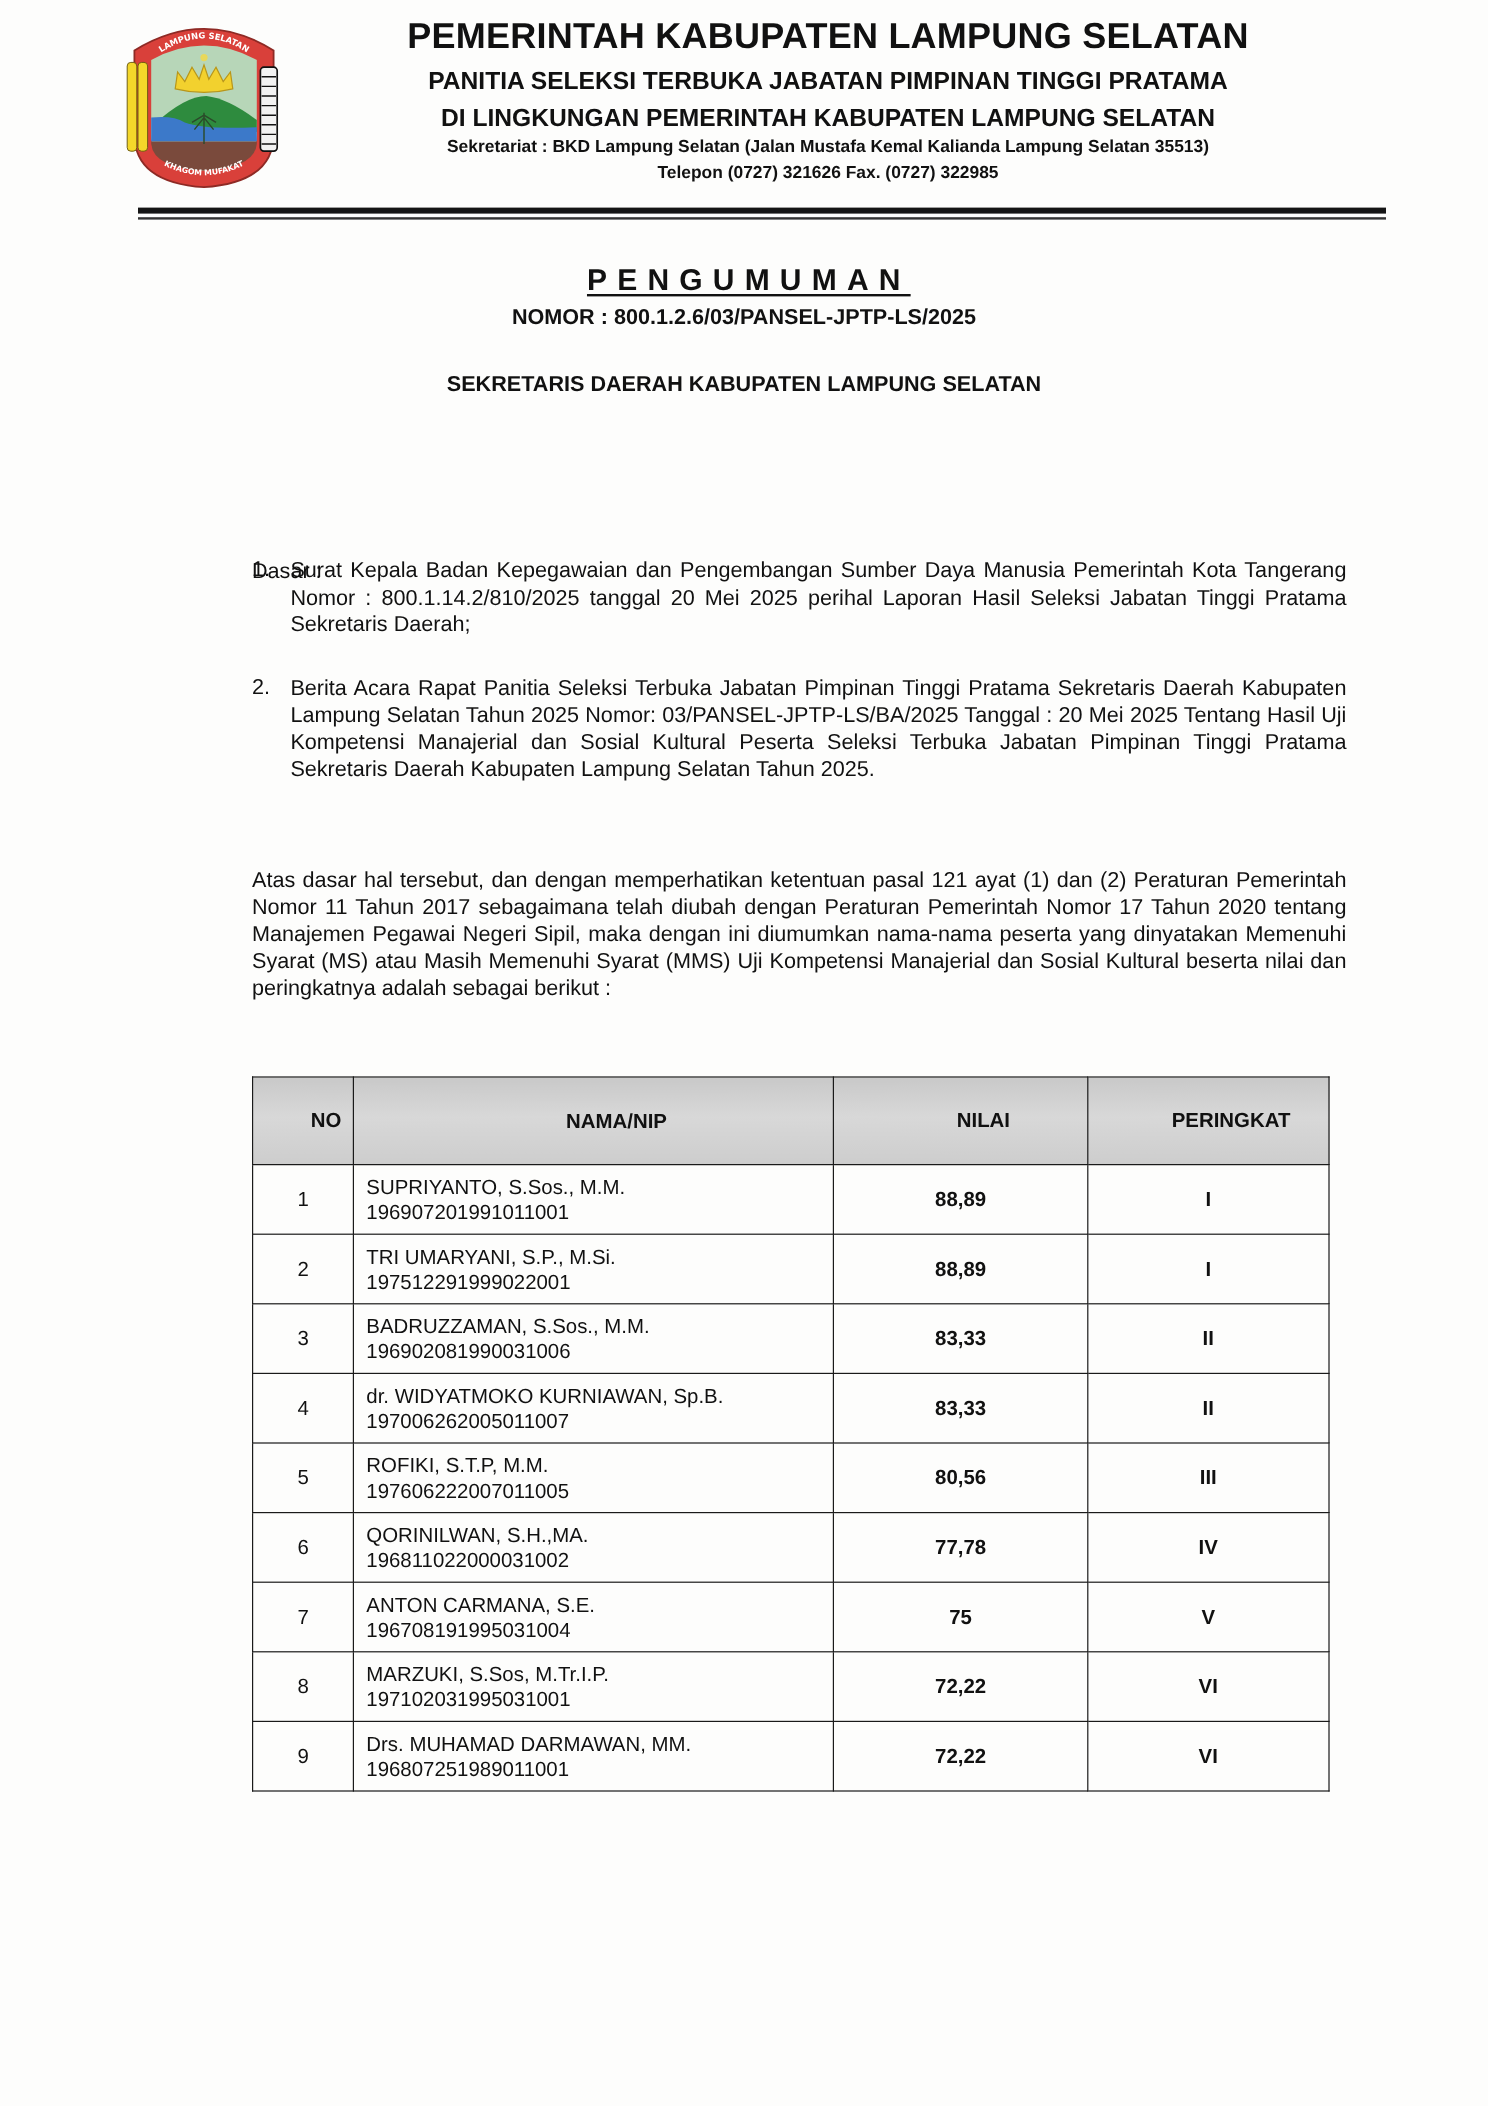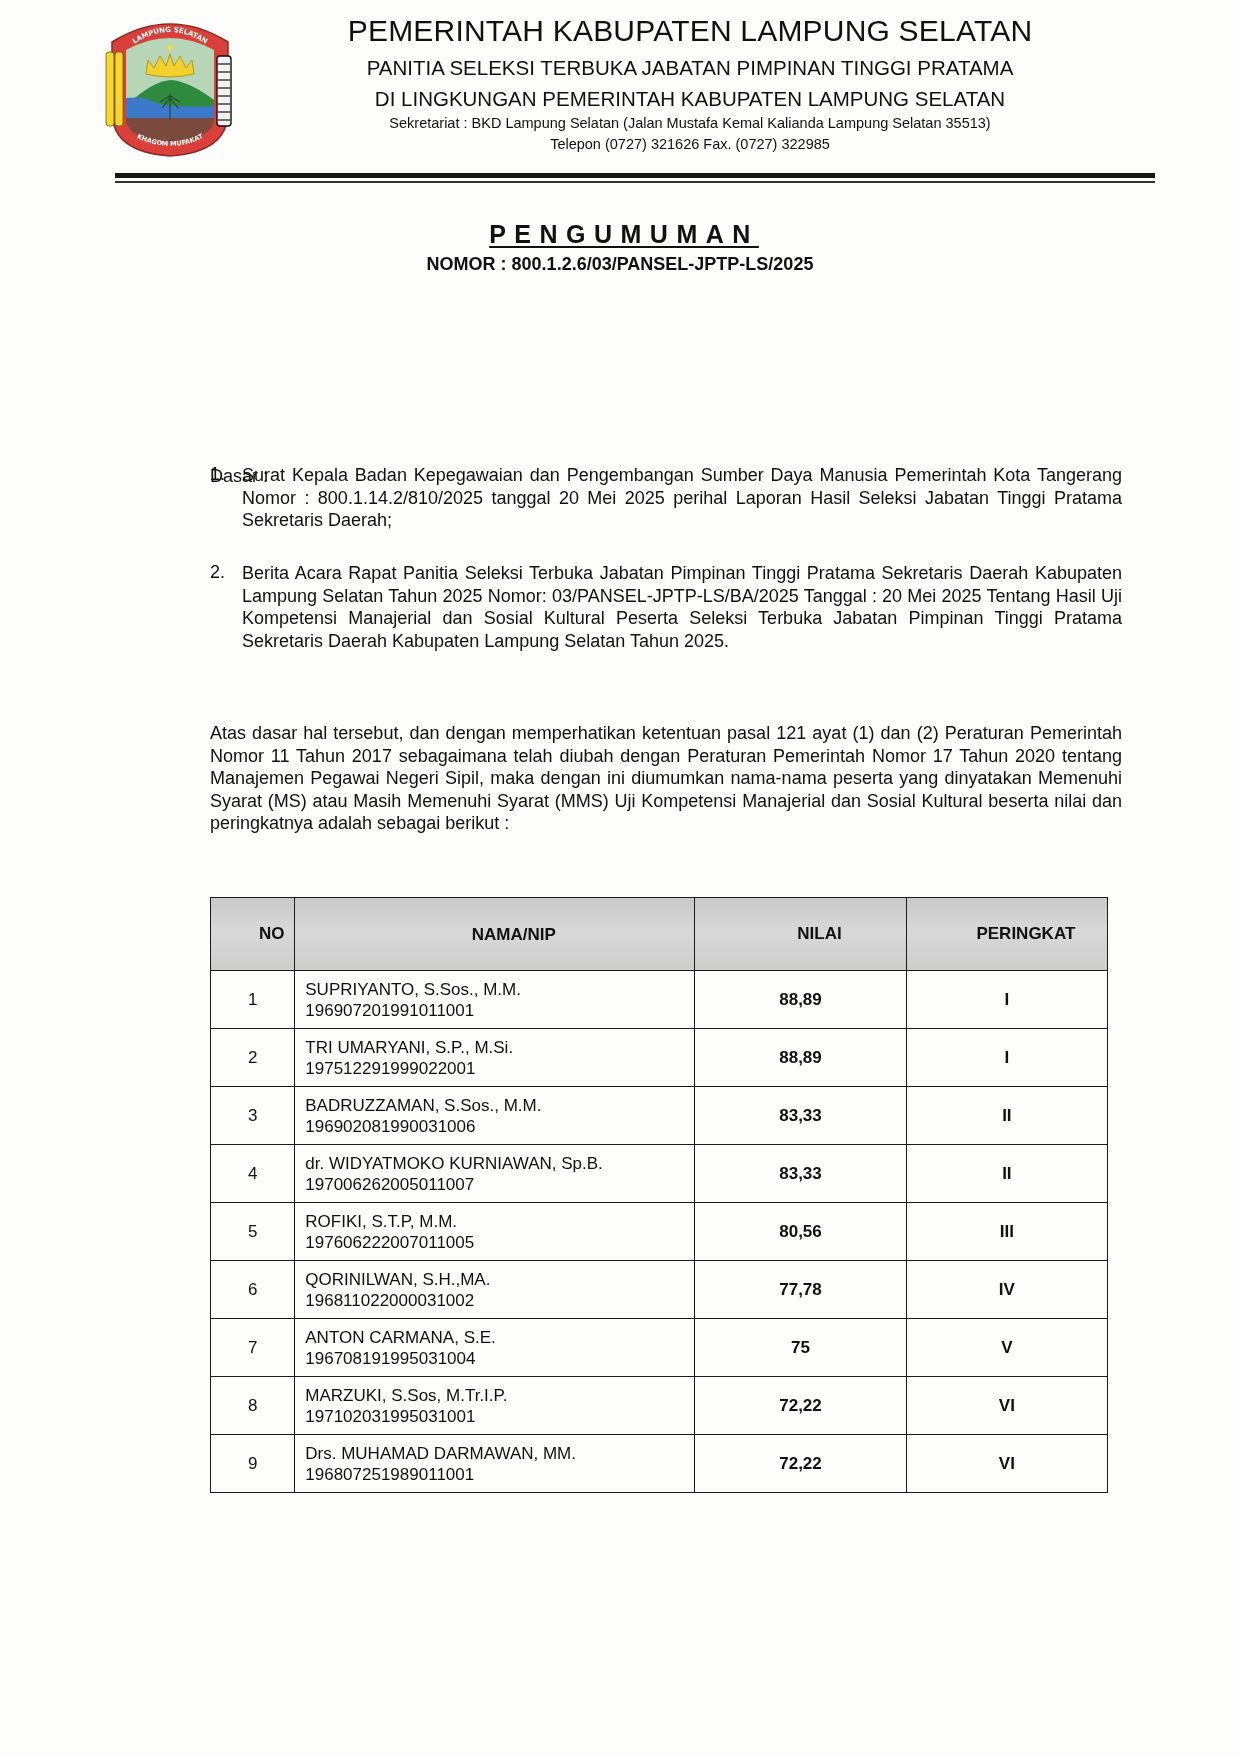--- a/index.html
+++ b/index.html
@@ -5,21 +5,21 @@
     html, body { margin: 0; padding: 0; background: #ffffff; }
     body {
       width: 1240px; height: 1755px; position: relative; overflow: hidden;
       font-family: "Liberation Sans", sans-serif; color: #111;
       background: #fdfdfc;
     }
     .abs { position: absolute; }
 
     
     #logo { left: 104px; top: 12px; width: 132px; height: 146px; }
-    .lh { position: absolute; left: 250px; width: 880px; text-align: center; font-weight: normal; white-space: nowrap; }
+    .lh { position: absolute; left: 250px; width: 880px; text-align: center; font-weight: bold; white-space: nowrap; }
     #lh-line1 { top: 14px; font-size: 30px; letter-spacing: 0.2px; }
     #lh-line2 { top: 56px; font-size: 20.5px; }
     #lh-line3 { top: 87px; font-size: 20.5px; }
     #lh-line4 { top: 115px; font-size: 14.5px; }
     #lh-line5 { top: 136px; font-size: 14.5px; }
     #rule-thick { left: 115px; top: 173px; width: 1040px; height: 5px; background: #151515; }
     #rule-thin { left: 115px; top: 181px; width: 1040px; height: 1.5px; background: #333; }
 
     
     .center { position: absolute; left: 0; width: 1240px; text-align: center; font-weight: bold; margin-top: 12px; }
@@ -114,20 +114,21 @@
   <div id="lh-line4" class="lh">Sekretariat : BKD Lampung Selatan (Jalan Mustafa Kemal Kalianda Lampung Selatan 35513)</div>
   <div id="lh-line5" class="lh">Telepon (0727) 321626  Fax. (0727) 322985</div>
 
   <div id="rule-thick" class="abs"></div>
   <div id="rule-thin" class="abs"></div>
 </div>
 
 <div id="title" class="center"><span>PENGUMUMAN</span></div>
 <div id="nomor" class="center">NOMOR : 800.1.2.6/03/PANSEL-JPTP-LS/2025</div>
 <div id="subtitle" class="center">
+  <div>SEKRETARIS DAERAH KABUPATEN LAMPUNG SELATAN</div>
 </div>
 
 <div id="dasar-label" class="abs">Dasar :</div>
 
 <div id="item1-num" class="num">1.</div>
 <div id="item1-text" class="abs body-text">Surat Kepala Badan Kepegawaian dan Pengembangan Sumber Daya Manusia Pemerintah Kota Tangerang Nomor : 800.1.14.2/810/2025 tanggal 20 Mei 2025 perihal Laporan Hasil Seleksi Jabatan Tinggi Pratama Sekretaris Daerah;</div>
 
 <div id="item2-num" class="num">2.</div>
 <div id="item2-text" class="abs body-text">Berita Acara Rapat Panitia Seleksi Terbuka Jabatan Pimpinan Tinggi Pratama Sekretaris Daerah Kabupaten Lampung Selatan Tahun 2025 Nomor: 03/PANSEL-JPTP-LS/BA/2025 Tanggal : 20 Mei 2025 Tentang Hasil Uji Kompetensi Manajerial dan Sosial Kultural Peserta Seleksi Terbuka Jabatan Pimpinan Tinggi Pratama Sekretaris Daerah Kabupaten Lampung Selatan Tahun 2025.</div>
 

